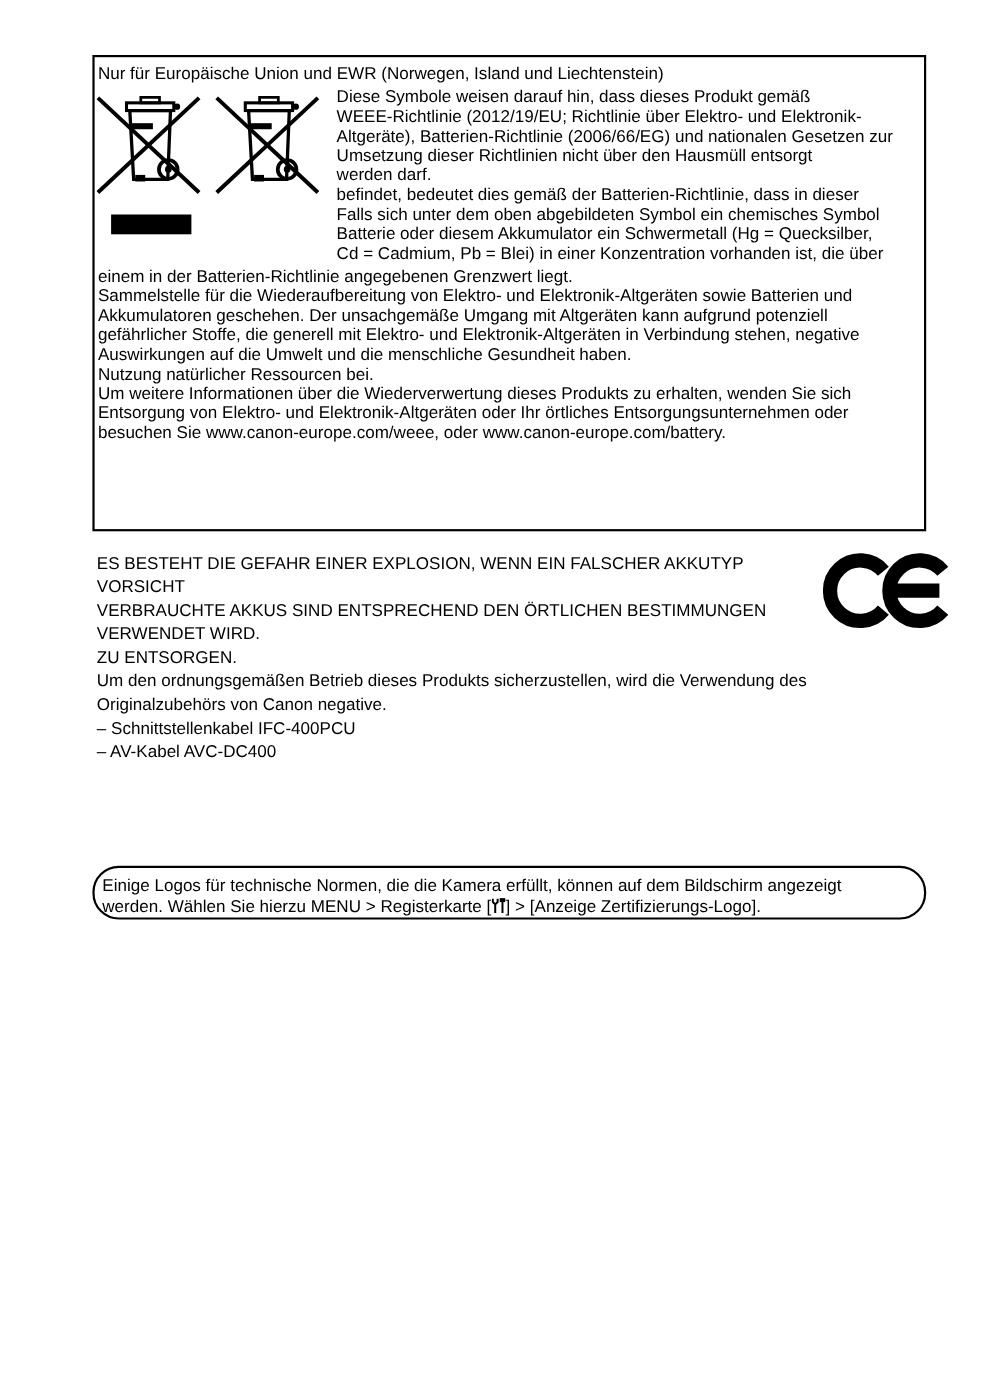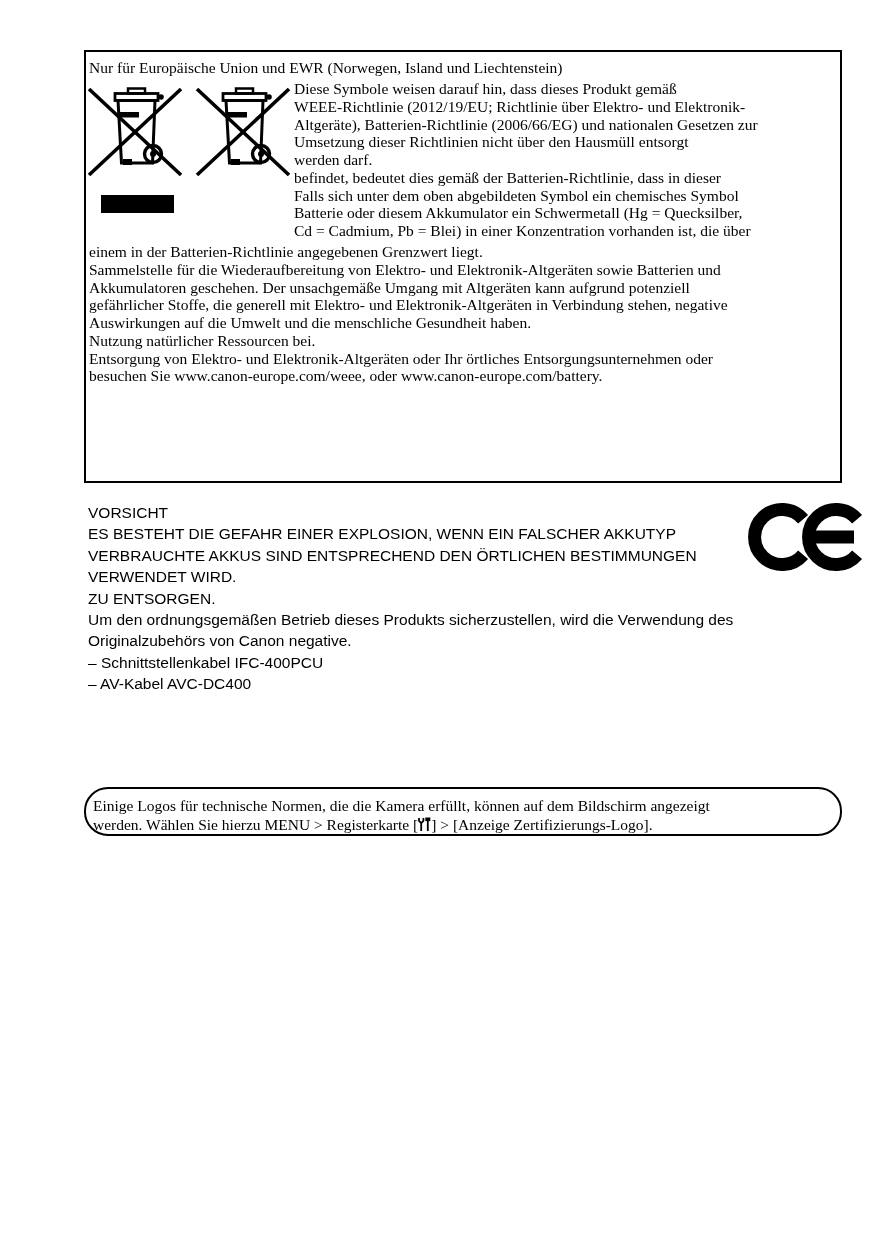--- a/index.html
+++ b/index.html
@@ -17,29 +17,28 @@
     overflow: hidden;
     font-size: 15.5px;
   }
   .abs { position: absolute; }
   .line { white-space: nowrap; }
   .bordered-box {
     position: absolute;
     border: 2px solid #000000;
     box-sizing: border-box;
     background: #ffffff;
-    font-family: Liberation Serif, serif;
   }
   #notice-box { left: 84px; top: 50px; width: 758px; height: 433px; }
   #notice-title { left: 3px; top: 7px; white-space: nowrap; }
   #symbols-area { left: 0; top: 0; width: 212px; height: 190px; }
   #weee-symbol { left: 1px; top: 35px; }
   #battery-symbol { left: 109px; top: 35px; }
   #chemical-bar { left: 15px; top: 143px; width: 73px; height: 18px; background: #000000; }
-  #notice-right-col { left: 208px; top: 28px; line-height: 17.75px; }
+  #notice-right-col { left: 220px; top: 28px; line-height: 17.75px; }
   #notice-full-col { left: 3px; top: 191px; line-height: 17.75px; }
   #caution-block { left: 88px; top: 502px; line-height: 21.4px; }
   #ce-mark { left: 748px; top: 500px; width: 120px; height: 74px; }
   #logos-box { left: 84px; top: 787px; width: 758px; height: 49px; padding: 8px 0 0 7px; line-height: 18.5px; border-radius: 24px; }
   .inline-icon { display: inline-block; vertical-align: -2px; }
 </style>
 </head>
 <body>
 
 <div id="page">
@@ -87,28 +86,29 @@
         <div class="line">Cd = Cadmium, Pb = Blei) in einer Konzentration vorhanden ist, die über</div>
       </div>
 
     <div id="notice-full-col" class="abs">
         <div class="line">einem in der Batterien-Richtlinie angegebenen Grenzwert liegt.</div>
         <div class="line">Sammelstelle für die Wiederaufbereitung von Elektro- und Elektronik-Altgeräten sowie Batterien und</div>
         <div class="line">Akkumulatoren geschehen. Der unsachgemäße Umgang mit Altgeräten kann aufgrund potenziell</div>
         <div class="line">gefährlicher Stoffe, die generell mit Elektro- und Elektronik-Altgeräten in Verbindung stehen, negative</div>
         <div class="line">Auswirkungen auf die Umwelt und die menschliche Gesundheit haben.</div>
         <div class="line">Nutzung natürlicher Ressourcen bei.</div>
+        <div class="line">Um weitere Informationen über die Wiederverwertung dieses Produkts zu erhalten, wenden Sie sich</div>
         <div class="line">Entsorgung von Elektro- und Elektronik-Altgeräten oder Ihr örtliches Entsorgungsunternehmen oder</div>
         <div class="line">besuchen Sie www.canon-europe.com/weee, oder www.canon-europe.com/battery.</div>
       </div>
   </div>
 
   <div id="caution-block" class="abs">
+      <div class="line">ES BESTEHT DIE GEFAHR EINER EXPLOSION, WENN EIN FALSCHER AKKUTYP</div>
       <div class="line">VORSICHT</div>
-      <div class="line">ES BESTEHT DIE GEFAHR EINER EXPLOSION, WENN EIN FALSCHER AKKUTYP</div>
       <div class="line">VERBRAUCHTE AKKUS SIND ENTSPRECHEND DEN ÖRTLICHEN BESTIMMUNGEN</div>
       <div class="line">VERWENDET WIRD.</div>
       <div class="line">ZU ENTSORGEN.</div>
       <div class="line">Um den ordnungsgemäßen Betrieb dieses Produkts sicherzustellen, wird die Verwendung des</div>
       <div class="line">Originalzubehörs von Canon negative.</div>
       <div class="line">– Schnittstellenkabel IFC-400PCU</div>
       <div class="line">– AV-Kabel AVC-DC400</div>
     </div>
 
   <svg id="ce-mark" class="abs" viewBox="0 0 120 74">

